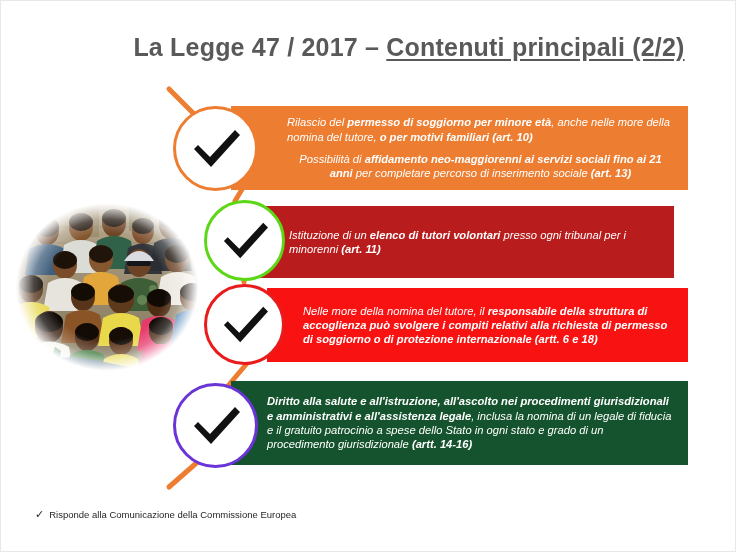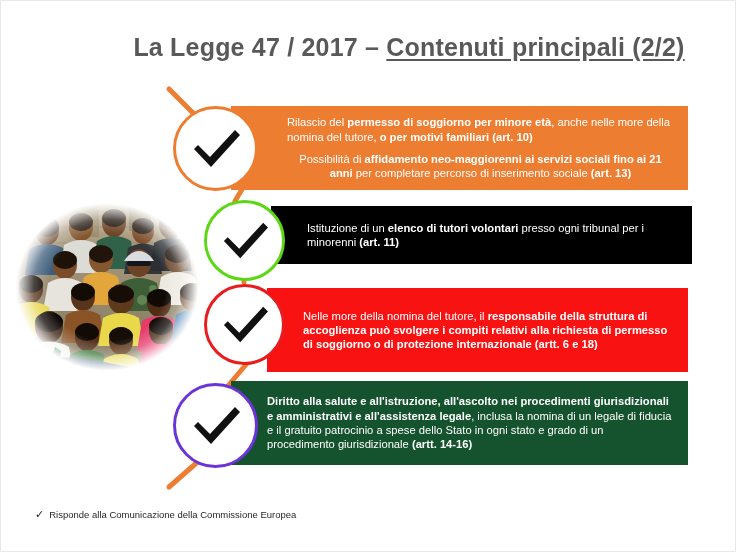--- a/index.html
+++ b/index.html
@@ -43,35 +43,36 @@
   }
   #photo svg{display:block;}
 
   
   #connector{position:absolute;left:0;top:0;width:736px;height:552px;pointer-events:none;}
 
   
   .banner{
     position:absolute;
     color:#ffffff;
+    font-style:italic;
     font-size:11.2px;
     line-height:14.3px;
     box-sizing:border-box;
     padding:7px 14px 7px 56px;
     display:flex;
     flex-direction:column;
     justify-content:center;
   }
   .banner p{margin:0;}
   .banner p + p{margin-top:8px;text-align:center;}
   .banner b{font-weight:bold;}
 
   #banner-1{left:230px;top:105px;width:457px;height:84px;background:#ED7D31;}
-  #banner-2{left:270px;top:205px;width:421px;height:58px;background:#000000;padding-left:36px;}
-  #banner-3{left:266px;top:287px;width:421px;height:84px;background:#F91212;padding-left:36px;}
+  #banner-2{left:252px;top:205px;width:421px;height:72px;background:#b91c1c;padding-left:36px;}
+  #banner-3{left:266px;top:287px;width:421px;height:74px;background:#F91212;padding-left:36px;}
   #banner-4{left:230px;top:380px;width:457px;height:84px;background:#14532d;padding-left:36px;}
 
   
   .circle{
     position:absolute;
     border-radius:50%;
     background:#ffffff;
     box-sizing:border-box;
     display:flex;align-items:center;justify-content:center;
   }

